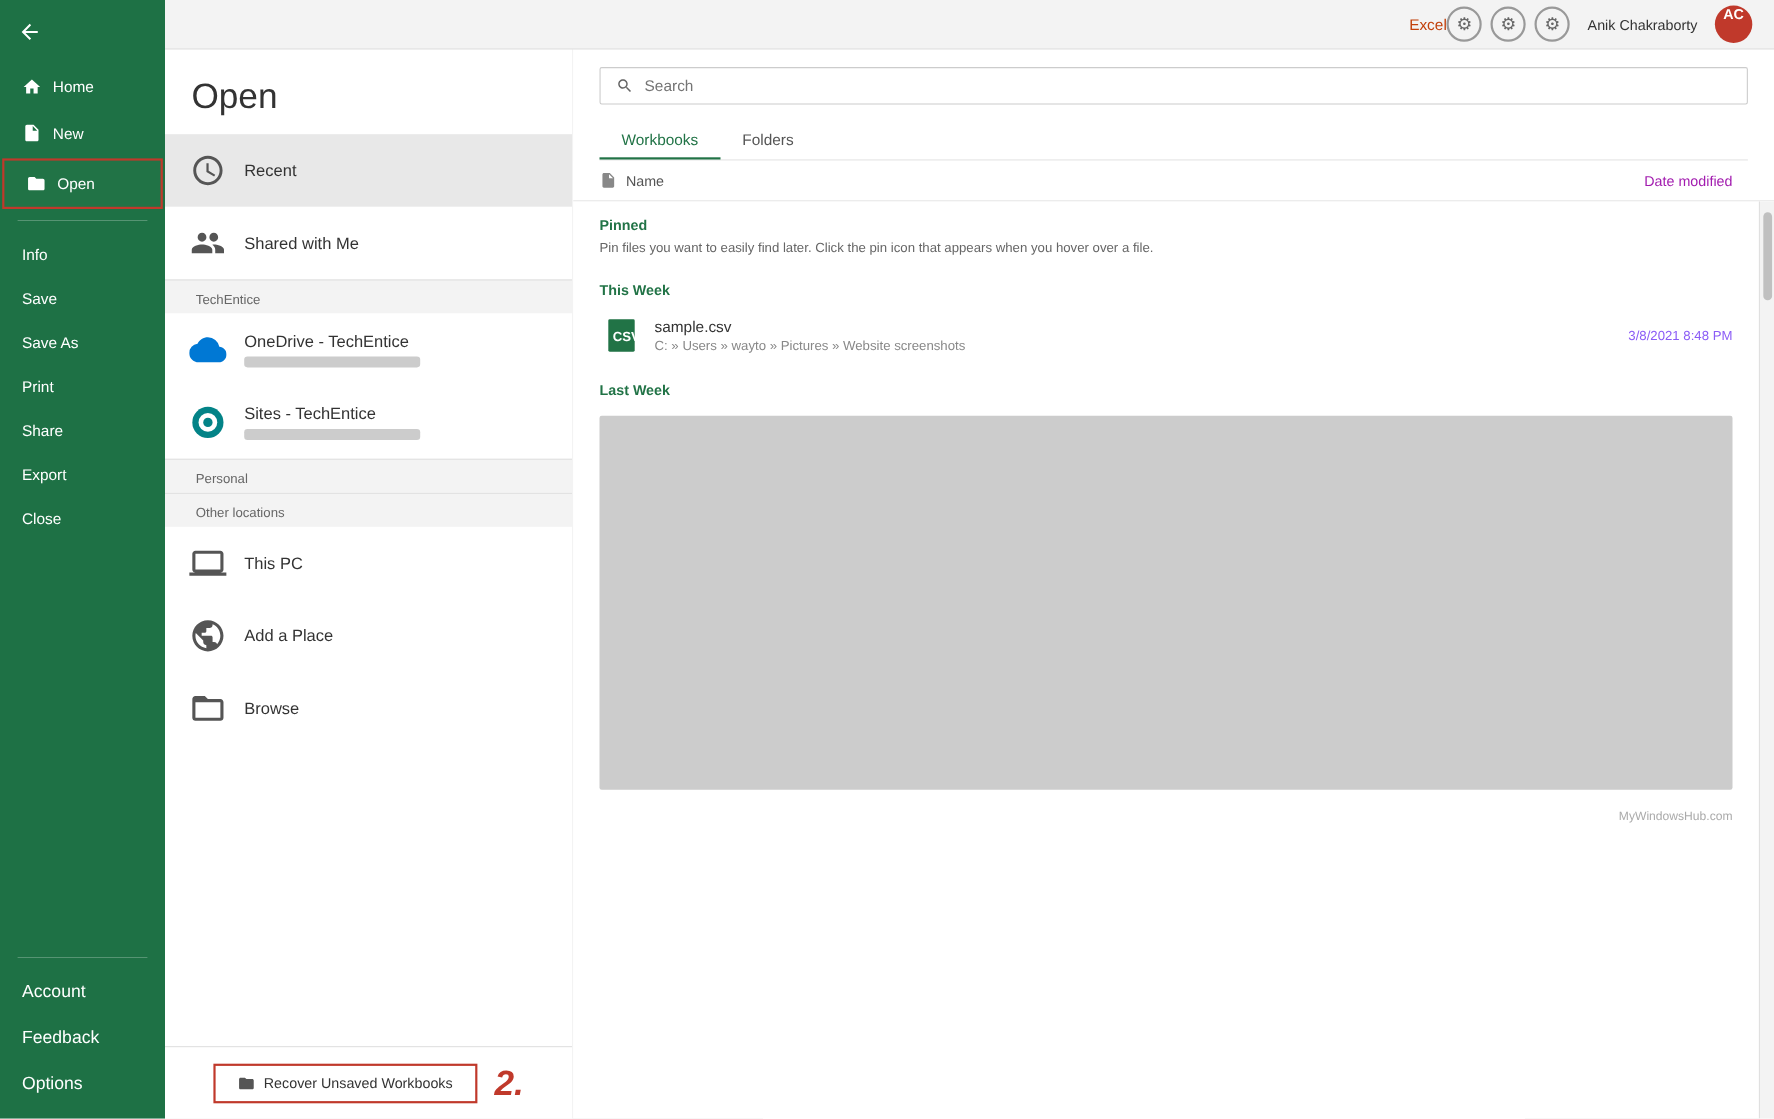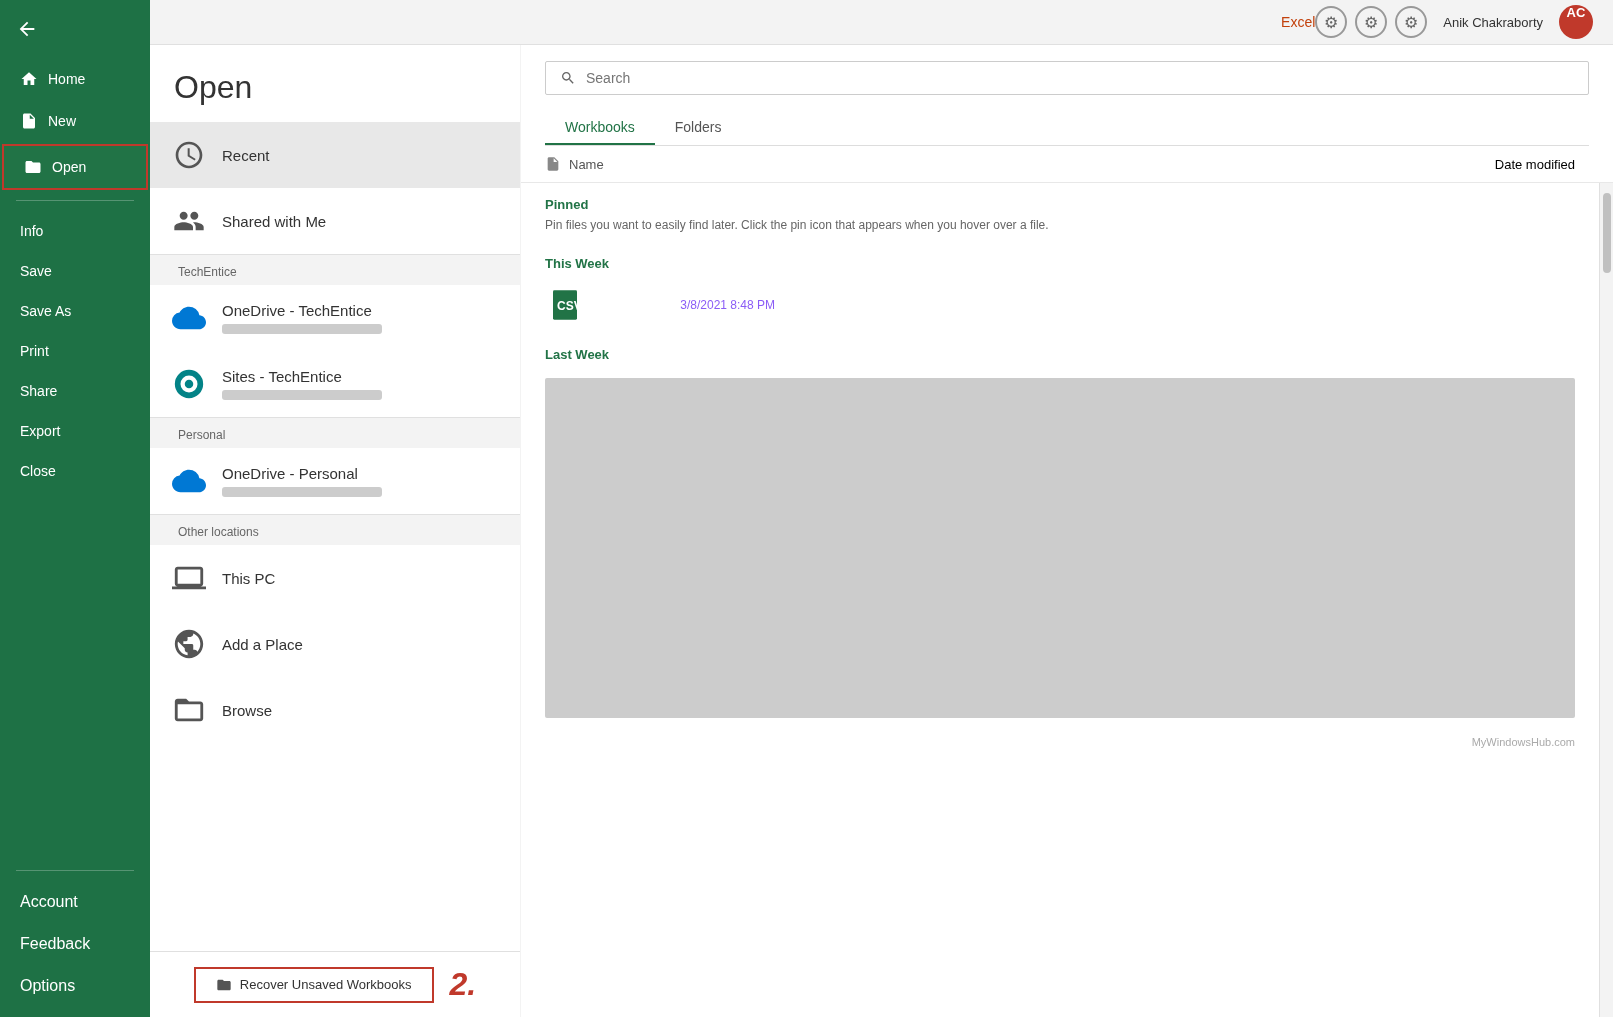--- a/index.html
+++ b/index.html
@@ -242,21 +242,21 @@
       flex: 1;
       font-size: 13px;
       color: #555;
       display: flex;
       align-items: center;
       gap: 8px;
     }
     .file-list-header .col-date {
       width: 180px;
       font-size: 13px;
-      color: #000000;
+      color: #a21caf;
       text-align: right;
     }
     .file-list-content {
       flex: 1;
       overflow-y: auto;
       padding: 0 0 0 0;
     }
     .section-label {
       padding: 14px 24px 6px 24px;
       font-size: 13px;
@@ -451,31 +451,20 @@
             </svg>
         </div>
         <div>
           <span class="location-label">Sites - TechEntice</span>
           <span class="location-sublabel"></span>
         </div>
       </div>
 
       <div class="section-header">Personal</div>
 
-      <div class="location-item">
-        <div class="location-icon">
-          <svg width="34" height="34" viewBox="0 0 24 24" fill="#0078d4">
-              <path d="M19.35 10.04A7.49 7.49 0 0012 4C9.11 4 6.6 5.64 5.35 8.04A5.994 5.994 0 000 14c0 3.31 2.69 6 6 6h13c2.76 0 5-2.24 5-5 0-2.64-2.05-4.78-4.65-4.96z"></path>
-            </svg>
-        </div>
-        <div>
-          <span class="location-label">OneDrive - Personal</span>
-          <span class="location-sublabel"></span>
-        </div>
-      </div>
 
       <div class="section-header">Other locations</div>
 
       <div class="location-item">
         <div class="location-icon">
           <svg width="34" height="34" viewBox="0 0 24 24" fill="#555">
               <path d="M20 18c1.1 0 1.99-.9 1.99-2L22 6c0-1.1-.9-2-2-2H4c-1.1 0-2 .9-2 2v10c0 1.1.9 2 2 2H0v2h24v-2h-4zM4 6h16v10H4V6z"></path>
             </svg>
         </div>
         <span class="location-label">This PC</span>
@@ -546,20 +535,24 @@
 
           <div class="section-label">This Week</div>
 
           <div class="file-item">
             <div class="file-icon">
               <svg width="32" height="36" viewBox="0 0 24 24">
                 <rect x="3" y="1" width="18" height="22" rx="1" fill="#217346"></rect>
                 <text x="6" y="16" font-size="9" fill="white" font-weight="bold">CSV</text>
               </svg>
             </div>
+            <div class="file-info">
+              <div class="file-name">sample.csv</div>
+              <div class="file-path">C: » Users » wayto » Pictures » Website screenshots</div>
+            </div>
             <div class="file-date">3/8/2021 8:48 PM</div>
           </div>
 
           <div class="section-label">Last Week</div>
           <div class="last-week-block"></div>
 
           <div style="text-align:right; padding:8px 24px; font-size:11px; color:#aaa;">MyWindowsHub.com</div>
         </div>
 
         <div class="scrollbar-area">

